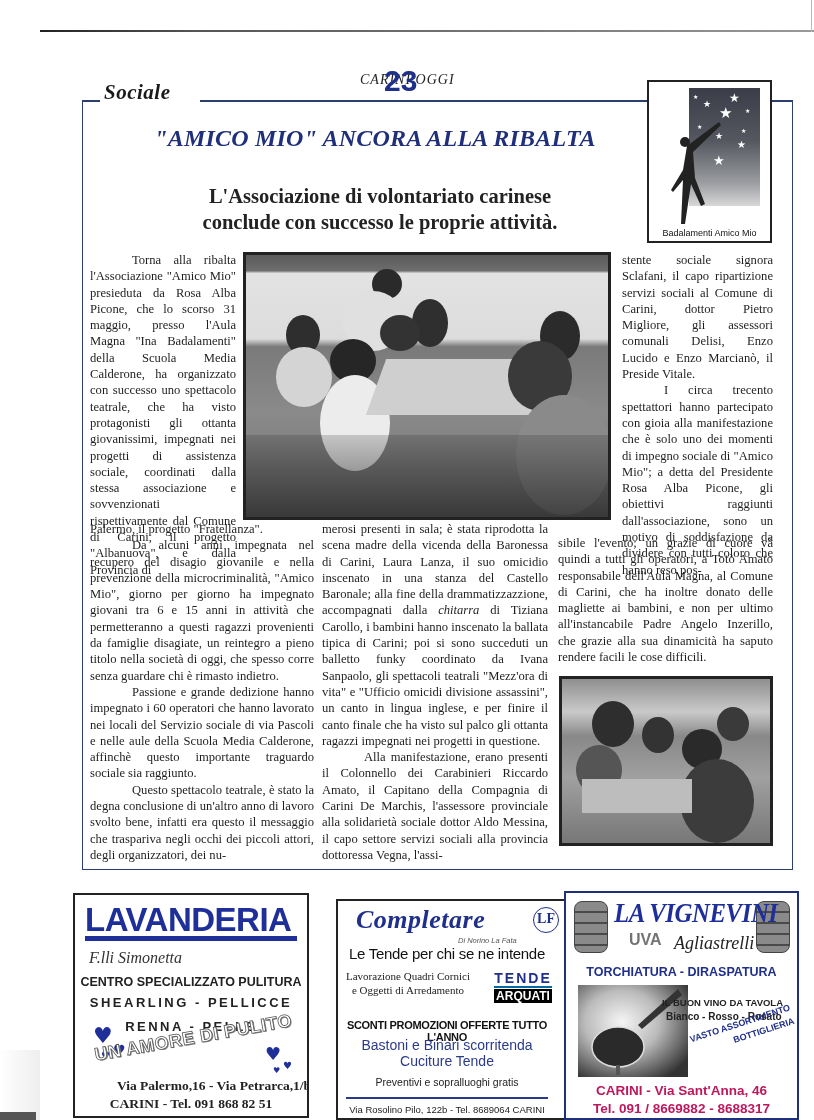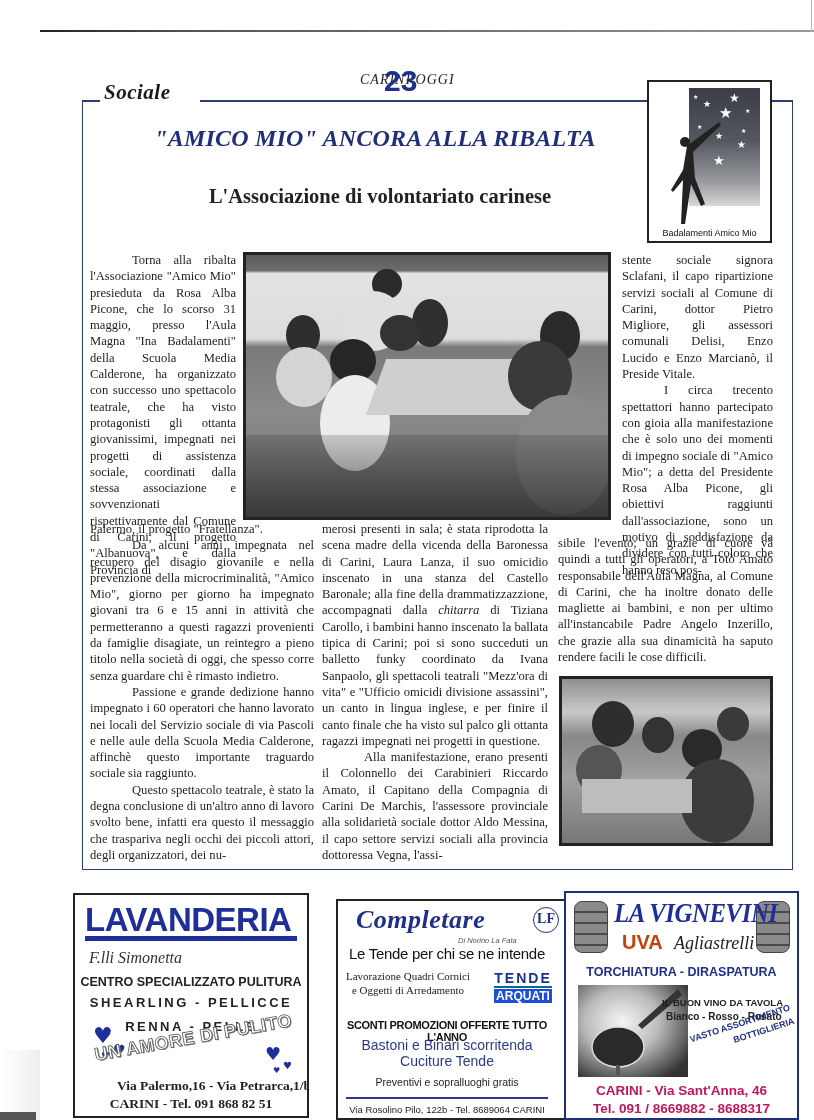--- a/index.html
+++ b/index.html
@@ -67,30 +67,30 @@
   .lav-a1 { top: 183px; margin-left: 23px; }
   .lav-a2 { top: 201px; }
 
   .comp-title { position: absolute; left: 18px; top: 4px; font-family: "Liberation Serif", serif; font-style: italic; font-weight: bold; font-size: 26px; color: #1f2f8a; letter-spacing: 0.5px; }
   .comp-logo { position: absolute; left: 195px; top: 6px; width: 26px; height: 26px; border-radius: 50%; border: 1.5px solid #1f2f8a; font-family: "Liberation Serif", serif; font-weight: bold; font-size: 14px; color: #1f2f8a; text-align: center; line-height: 22px; }
   .comp-owner { position: absolute; left: 120px; top: 35px; font-family: "Liberation Sans", sans-serif; font-style: italic; font-size: 7.5px; color: #555; }
   .comp-tag { position: absolute; left: 0; top: 44px; width: 218px; text-align: center; font-family: "Liberation Sans", sans-serif; font-size: 15px; color: #111; letter-spacing: -0.3px; }
   .comp-work { position: absolute; left: 8px; top: 68px; font-family: "Liberation Serif", serif; font-size: 11px; line-height: 14px; color: #222; text-align: center; }
   .comp-brand { position: absolute; left: 156px; top: 69px; width: 58px; text-align: center; font-family: "Liberation Sans", sans-serif; font-weight: bold; color: #1f2f8a; }
   .comp-brand .t { font-size: 14px; letter-spacing: 2px; display: block; border-bottom: 2px solid #0369a1; }
-  .comp-brand .b { display: block; background: #1d4ed8; color: #fff; font-size: 12px; margin-top: 1px; }
+  .comp-brand .b { display: block; background: #000000; color: #fff; font-size: 12px; margin-top: 1px; }
   .comp-promo { position: absolute; left: 0; top: 118px; width: 218px; text-align: center; font-family: "Liberation Sans", sans-serif; font-weight: bold; font-size: 11px; color: #111; letter-spacing: -0.3px; }
   .comp-rails { position: absolute; left: 0; top: 136px; width: 218px; text-align: center; font-family: "Liberation Sans", sans-serif; font-size: 14px; line-height: 16px; color: #2a3a8a; }
   .comp-quote { position: absolute; left: 0; top: 175px; width: 218px; text-align: center; font-family: "Liberation Sans", sans-serif; font-size: 10.5px; color: #222; }
   .comp-rule { position: absolute; left: 8px; top: 196px; width: 202px; height: 1.5px; background: #2a3a8a; }
   .comp-addr { position: absolute; left: 0; top: 203px; width: 218px; text-align: center; font-family: "Liberation Sans", sans-serif; font-size: 9.5px; color: #222; }
 
   .vig-barrel { position: absolute; top: 8px; width: 34px; height: 52px; border-radius: 8px; background: repeating-linear-gradient(180deg, #8a8a8a 0px, #8a8a8a 9px, #4a4a4a 9px, #4a4a4a 11px); border: 1px solid #444; }
   .vig-title { position: absolute; left: 48px; top: 5px; font-family: "Liberation Serif", serif; font-style: italic; font-weight: bold; font-size: 27px; color: #1f2f9a; letter-spacing: -0.5px; transform: scaleX(0.92); transform-origin: left; }
-  .vig-uva { position: absolute; left: 56px; top: 38px; font-family: "Liberation Sans", sans-serif; font-weight: bold; font-size: 20px; color: #c2410c; }
+  .vig-uva { position: absolute; left: 63px; top: 38px; font-family: "Liberation Sans", sans-serif; font-weight: bold; font-size: 16px; color: #737373; }
   .vig-agl { position: absolute; left: 108px; top: 40px; font-family: "Liberation Serif", serif; font-style: italic; font-size: 18px; color: #222; }
   .vig-proc { position: absolute; left: 0; top: 72px; width: 231px; text-align: center; font-family: "Liberation Sans", sans-serif; font-weight: bold; font-size: 12.5px; color: #1f2f8a; }
   .vig-photo { position: absolute; left: 12px; top: 92px; width: 110px; height: 92px; background: radial-gradient(ellipse at 40% 40%, #f5f5f5 0%, #bbb 40%, #333 85%); }
   .vig-wine1 { position: absolute; left: 96px; top: 104px; font-family: "Liberation Sans", sans-serif; font-weight: bold; font-size: 9.5px; color: #222; }
   .vig-wine2 { position: absolute; left: 100px; top: 118px; font-family: "Liberation Sans", sans-serif; font-weight: bold; font-size: 10px; color: #222; }
   .vig-assort { position: absolute; left: 122px; top: 140px; font-family: "Liberation Sans", sans-serif; font-weight: bold; font-size: 9px; line-height: 14px; color: #1f2f8a; transform: rotate(-18deg); transform-origin: left top; text-align: right; }
   .vig-addr { position: absolute; left: 0; width: 231px; text-align: center; font-family: "Liberation Sans", sans-serif; font-weight: bold; font-size: 13.5px; color: #be185d; }
   .vig-a1 { top: 190px; }
   .vig-a2 { top: 208px; }
 </style>
@@ -107,20 +107,21 @@
 <div class="masthead">
   <span class="masthead-name">CARINI OGGI</span>
   <span class="masthead-num">23</span>
 </div>
 
 <div class="article-frame"></div>
 
 <div class="headline">"AMICO MIO" ANCORA ALLA RIBALTA</div>
 <div class="subhead">
   <div>L'Associazione di volontariato carinese</div>
+  <div>conclude con successo le proprie attività.</div>
 </div>
 
 <div class="logo-box">
   <div class="logo-night">
     <span class="logo-star" style="left:4px;top:6px;font-size:6px">★</span>
     <span class="logo-star" style="left:14px;top:12px;font-size:9px">★</span>
     <span class="logo-star" style="left:40px;top:4px;font-size:12px">★</span>
     <span class="logo-star" style="left:30px;top:18px;font-size:15px">★</span>
     <span class="logo-star" style="left:56px;top:20px;font-size:6px">★</span>
     <span class="logo-star" style="left:8px;top:36px;font-size:6px">★</span>

